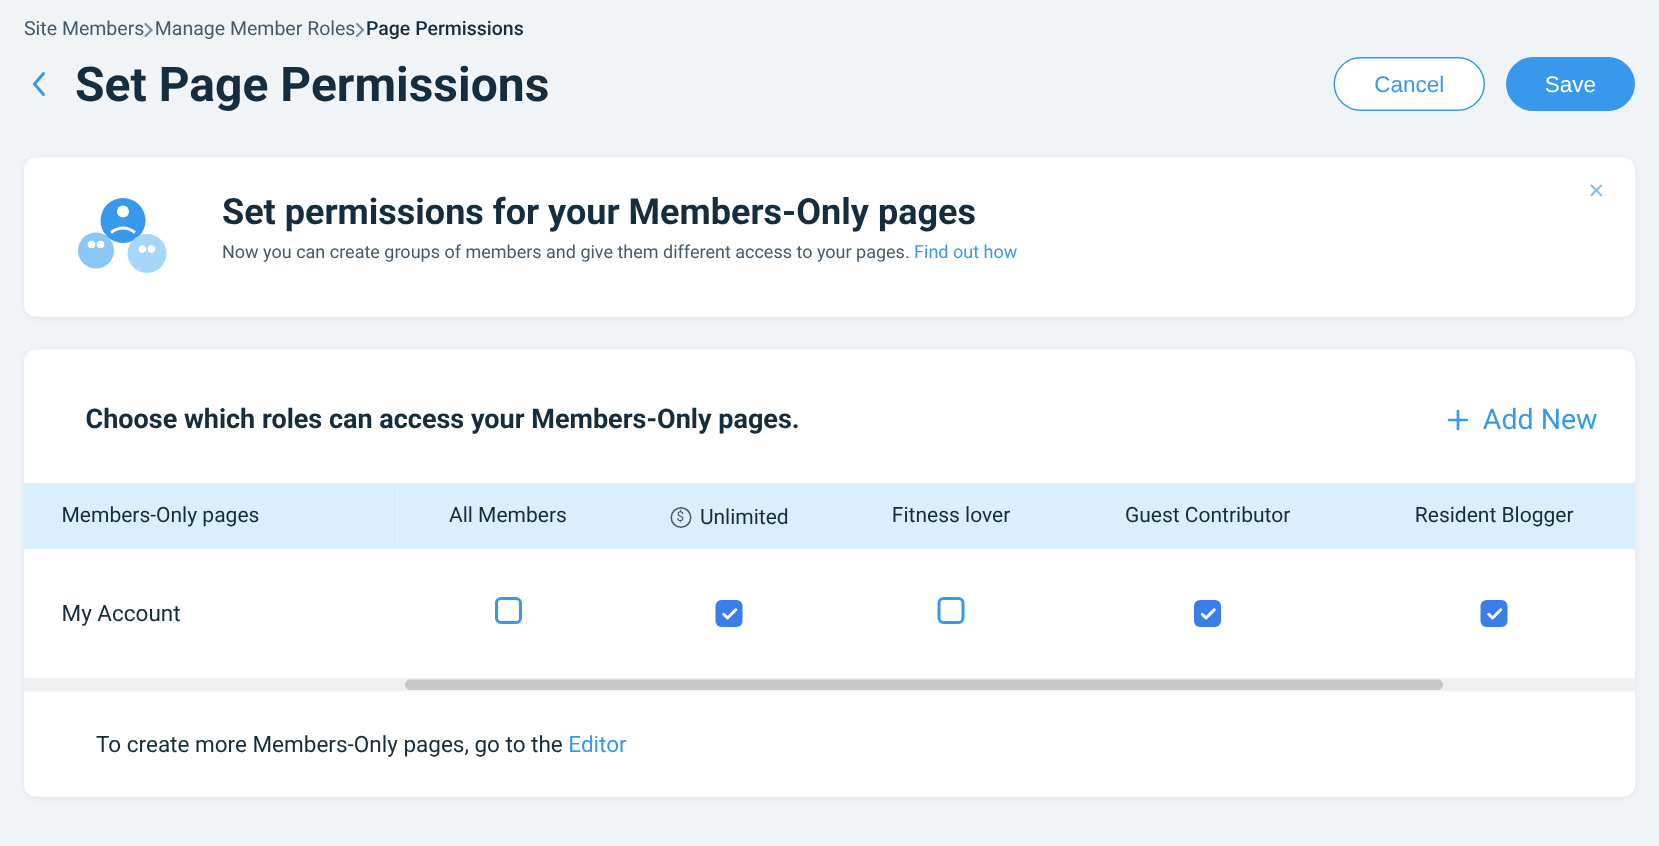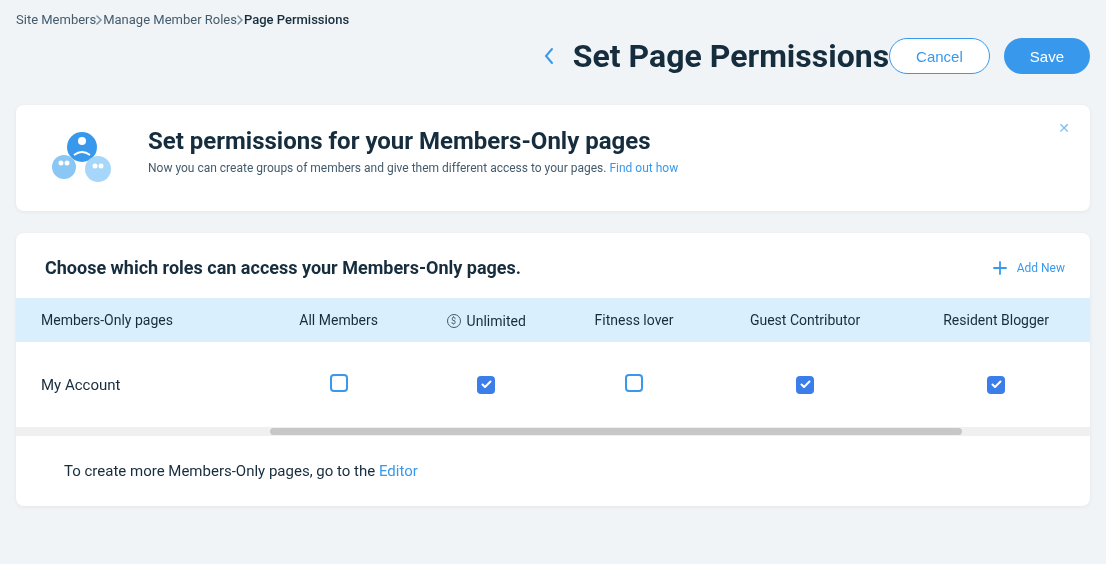--- a/index.html
+++ b/index.html
@@ -19,42 +19,42 @@
     font-family:-apple-system,BlinkMacSystemFont,"Segoe UI",Roboto,Helvetica,Arial,sans-serif;
     font-size:14px;width:1106px;height:564px;box-sizing:border-box;}
   *{box-sizing:border-box;}
 
   .page{padding:12px 16px 20px;}
   .crumbs{display:flex;align-items:center;color:var(--muted);font-size:13px;}
   .crumbs a{color:var(--muted);text-decoration:none;}
   .crumbs .current{color:var(--text);font-weight:500;}
   .crumbs .sep svg{display:block;}
 
-  .titlebar{display:flex;align-items:center;justify-content:flex-end;margin-top:10px;}
+  .titlebar{display:flex;align-items:center;justify-content:space-between;margin-top:10px;}
   .title-left{display:flex;align-items:center;gap:14px;}
   .back-btn{cursor:pointer;display:flex;align-items:center;justify-content:center;width:20px;height:20px;color:var(--accent);}
   .page-title{font-size:32px;font-weight:700;color:var(--text);margin:0;}
   .btns{display:flex;gap:14px;}
   .btn{border-radius:20px;height:36px;padding:0 26px;font-size:15px;border:none;cursor:pointer;display:flex;align-items:center;}
   .btn-outline{background:#fff;color:var(--accent);border:1px solid var(--accent);}
   .btn-primary{background:var(--accent);color:#fff;}
 
   .card{background:var(--card-bg);border-radius:8px;box-shadow:var(--shadow);}
 
   .info-card{margin-top:30px;padding:22px 30px;display:flex;align-items:flex-start;gap:30px;position:relative;}
   .info-illus{width:72px;height:62px;flex:0 0 auto;}
   .info-text h2{margin:0 0 6px 0;font-size:24px;font-weight:700;color:var(--text);}
   .info-text p{margin:0;color:var(--muted);font-size:12px;}
   .info-text a{color:var(--link);text-decoration:none;}
   .close-x{position:absolute;top:16px;right:20px;color:#7FBEF0;cursor:pointer;font-size:14px;line-height:1;}
 
   .table-card{margin-top:22px;padding-top:20px;overflow:hidden;}
   .table-top{display:flex;align-items:center;justify-content:space-between;padding:0 25px 16px;}
-  .table-top h3{margin:4px;font-size:18px;font-weight:700;color:var(--text);}
-  .add-new{display:flex;align-items:center;gap:10px;color:var(--accent);cursor:pointer;font-size:12px;}
+  .table-top h3{margin:16px;font-size:18px;font-weight:700;color:var(--text);}
+  .add-new{display:flex;align-items:center;gap:10px;color:var(--accent);cursor:pointer;font-size:19px;}
 
   table{width:100%;border-collapse:collapse;}
   thead tr{background:var(--header-blue);}
   th{font-weight:400;color:var(--text);font-size:14px;padding:13px 10px;text-align:center;}
   th:first-child{text-align:left;padding-left:25px;}
   tbody td{padding:32px 10px;text-align:center;border-bottom:1px solid var(--row-border);}
   tbody td:first-child{text-align:left;padding-left:25px;color:var(--text);font-size:15px;}
   tbody tr:last-child td{border-bottom:none;}
 
   .chk{width:18px;height:18px;border-radius:4px;display:inline-flex;align-items:center;justify-content:center;cursor:pointer;}

